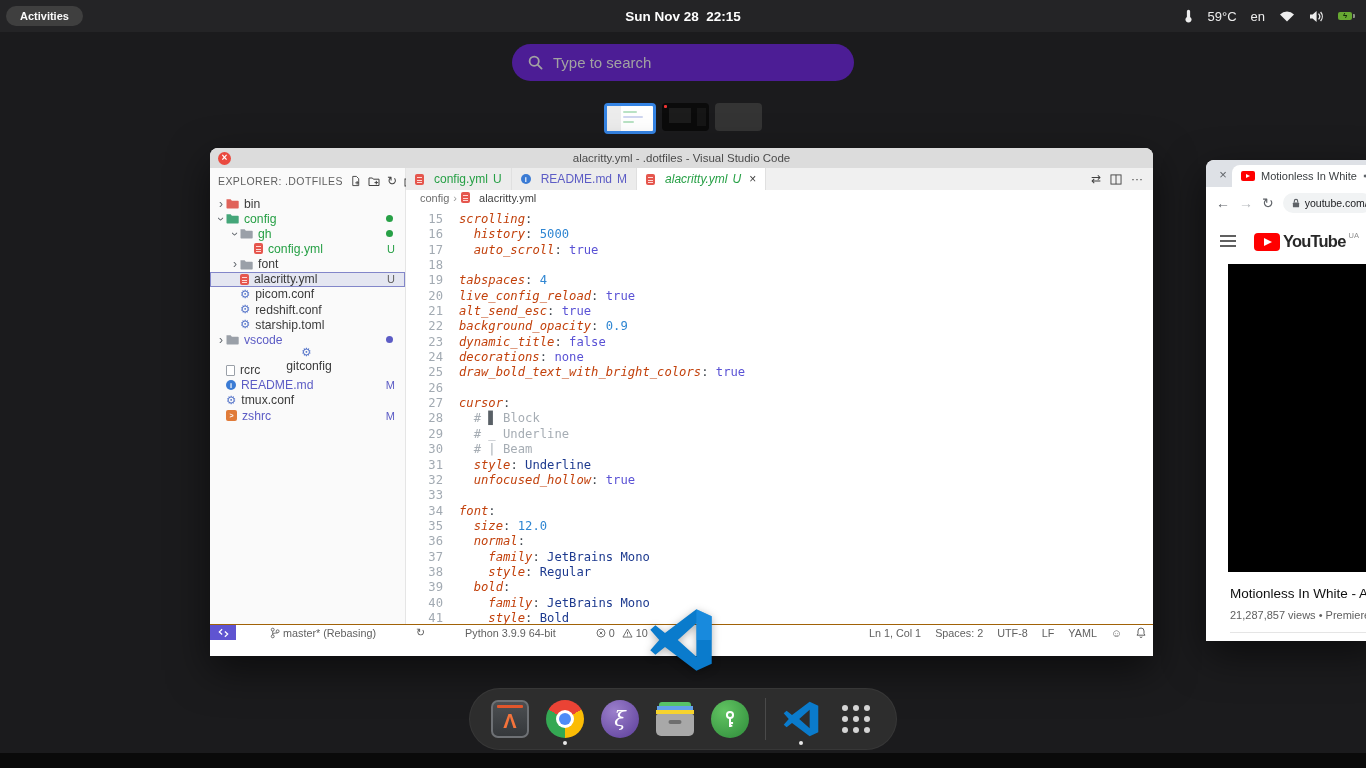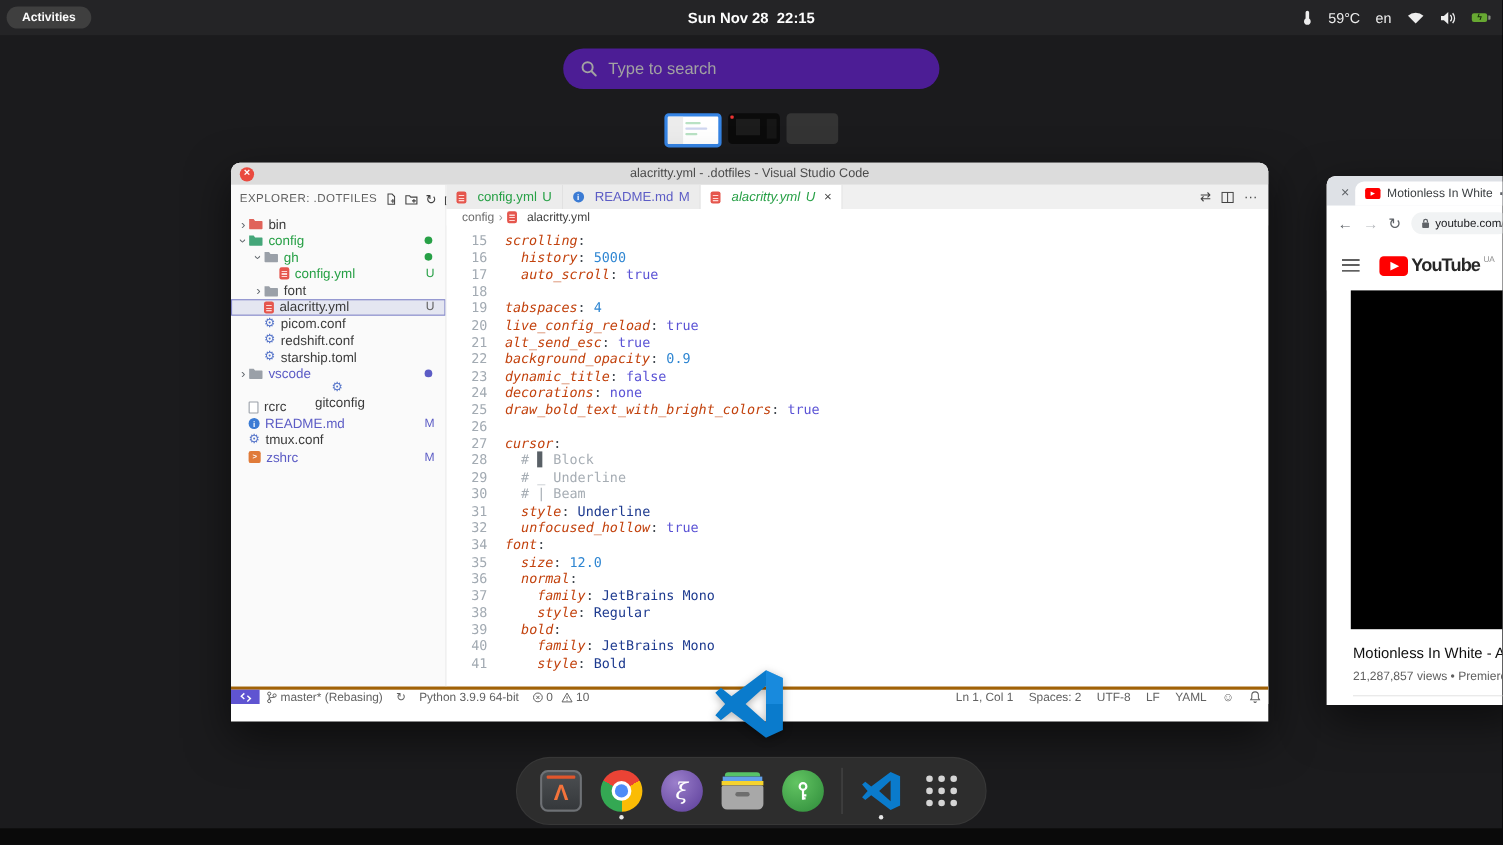--- a/index.html
+++ b/index.html
@@ -88,22 +88,22 @@
   .crumbs .sepc { color:#9a9a9a; }
   .crumbs .cfile { color:#424242; }
   .code { flex:1; overflow:hidden; font-family:"DejaVu Sans Mono", monospace; font-size:12.2px;
           line-height:15.35px; padding-top:7px; }
   .cline { display:flex; white-space:pre; }
   .ln { width:37px; text-align:right; color:#a2aab2; flex-shrink:0; }
   .lc { padding-left:16px; }
   .tk-k{color:#c2410c;font-style:italic;} .tk-d{color:#40474e;} .tk-num{color:#2f86d2;} .tk-b{color:#5a52d5;}
   .tk-v{color:#1d3a8f;} .tk-c{color:#a6adb4;} .tk-c2{color:#596066;}
 
-  .vs-status { height:16px; background:#fff; border-top:3px solid #a16207; display:flex; align-items:center;
-               font-size:10.8px; color:#616161; }
+  .vs-status { height:16px; background:#fff; border-top:1px solid #a16207; display:flex; align-items:center;
+               font-size:10.8px; color:#616161;gap:28px; }
   .st-chip { width:26px; height:100%; background:#5f54d1; display:flex; align-items:center; justify-content:center; }
   .st-item { display:flex; align-items:center; gap:3px; padding:0 6px; }
   .st-right { margin-left:auto; display:flex; align-items:center; }
   .st-right .st-item { padding:0 7px; }
 
   .vs-badge { position:absolute; left:439px; top:460px; width:64px; height:64px; z-index:5;
               filter:drop-shadow(0 2px 4px rgba(0,0,0,.3)); }
 
   
   .crwin { position:absolute; left:1206px; top:160px; width:176px; height:481px; background:#fff;
@@ -395,20 +395,21 @@
             <div class="cline"><span class="ln">23</span><span class="lc"><span class="tk-k">dynamic_title</span><span class="tk-d">: </span><span class="tk-b">false</span></span></div>
             <div class="cline"><span class="ln">24</span><span class="lc"><span class="tk-k">decorations</span><span class="tk-d">: </span><span class="tk-b">none</span></span></div>
             <div class="cline"><span class="ln">25</span><span class="lc"><span class="tk-k">draw_bold_text_with_bright_colors</span><span class="tk-d">: </span><span class="tk-b">true</span></span></div>
             <div class="cline"><span class="ln">26</span><span class="lc"></span></div>
             <div class="cline"><span class="ln">27</span><span class="lc"><span class="tk-k">cursor</span><span class="tk-d">:</span></span></div>
             <div class="cline"><span class="ln">28</span><span class="lc"><span class="tk-c">  # </span><span class="tk-c2">▋</span><span class="tk-c"> Block</span></span></div>
             <div class="cline"><span class="ln">29</span><span class="lc"><span class="tk-c">  # _ Underline</span></span></div>
             <div class="cline"><span class="ln">30</span><span class="lc"><span class="tk-c">  # | Beam</span></span></div>
             <div class="cline"><span class="ln">31</span><span class="lc"><span class="tk-d">  </span><span class="tk-k">style</span><span class="tk-d">: </span><span class="tk-v">Underline</span></span></div>
             <div class="cline"><span class="ln">32</span><span class="lc"><span class="tk-d">  </span><span class="tk-k">unfocused_hollow</span><span class="tk-d">: </span><span class="tk-b">true</span></span></div>
+            <div class="cline"><span class="ln">33</span><span class="lc"></span></div>
             <div class="cline"><span class="ln">34</span><span class="lc"><span class="tk-k">font</span><span class="tk-d">:</span></span></div>
             <div class="cline"><span class="ln">35</span><span class="lc"><span class="tk-d">  </span><span class="tk-k">size</span><span class="tk-d">: </span><span class="tk-num">12.0</span></span></div>
             <div class="cline"><span class="ln">36</span><span class="lc"><span class="tk-d">  </span><span class="tk-k">normal</span><span class="tk-d">:</span></span></div>
             <div class="cline"><span class="ln">37</span><span class="lc"><span class="tk-d">    </span><span class="tk-k">family</span><span class="tk-d">: </span><span class="tk-v">JetBrains Mono</span></span></div>
             <div class="cline"><span class="ln">38</span><span class="lc"><span class="tk-d">    </span><span class="tk-k">style</span><span class="tk-d">: </span><span class="tk-v">Regular</span></span></div>
             <div class="cline"><span class="ln">39</span><span class="lc"><span class="tk-d">  </span><span class="tk-k">bold</span><span class="tk-d">:</span></span></div>
             <div class="cline"><span class="ln">40</span><span class="lc"><span class="tk-d">    </span><span class="tk-k">family</span><span class="tk-d">: </span><span class="tk-v">JetBrains Mono</span></span></div>
             <div class="cline"><span class="ln">41</span><span class="lc"><span class="tk-d">    </span><span class="tk-k">style</span><span class="tk-d">: </span><span class="tk-v">Bold</span></span></div>
           </div>
       </div>

